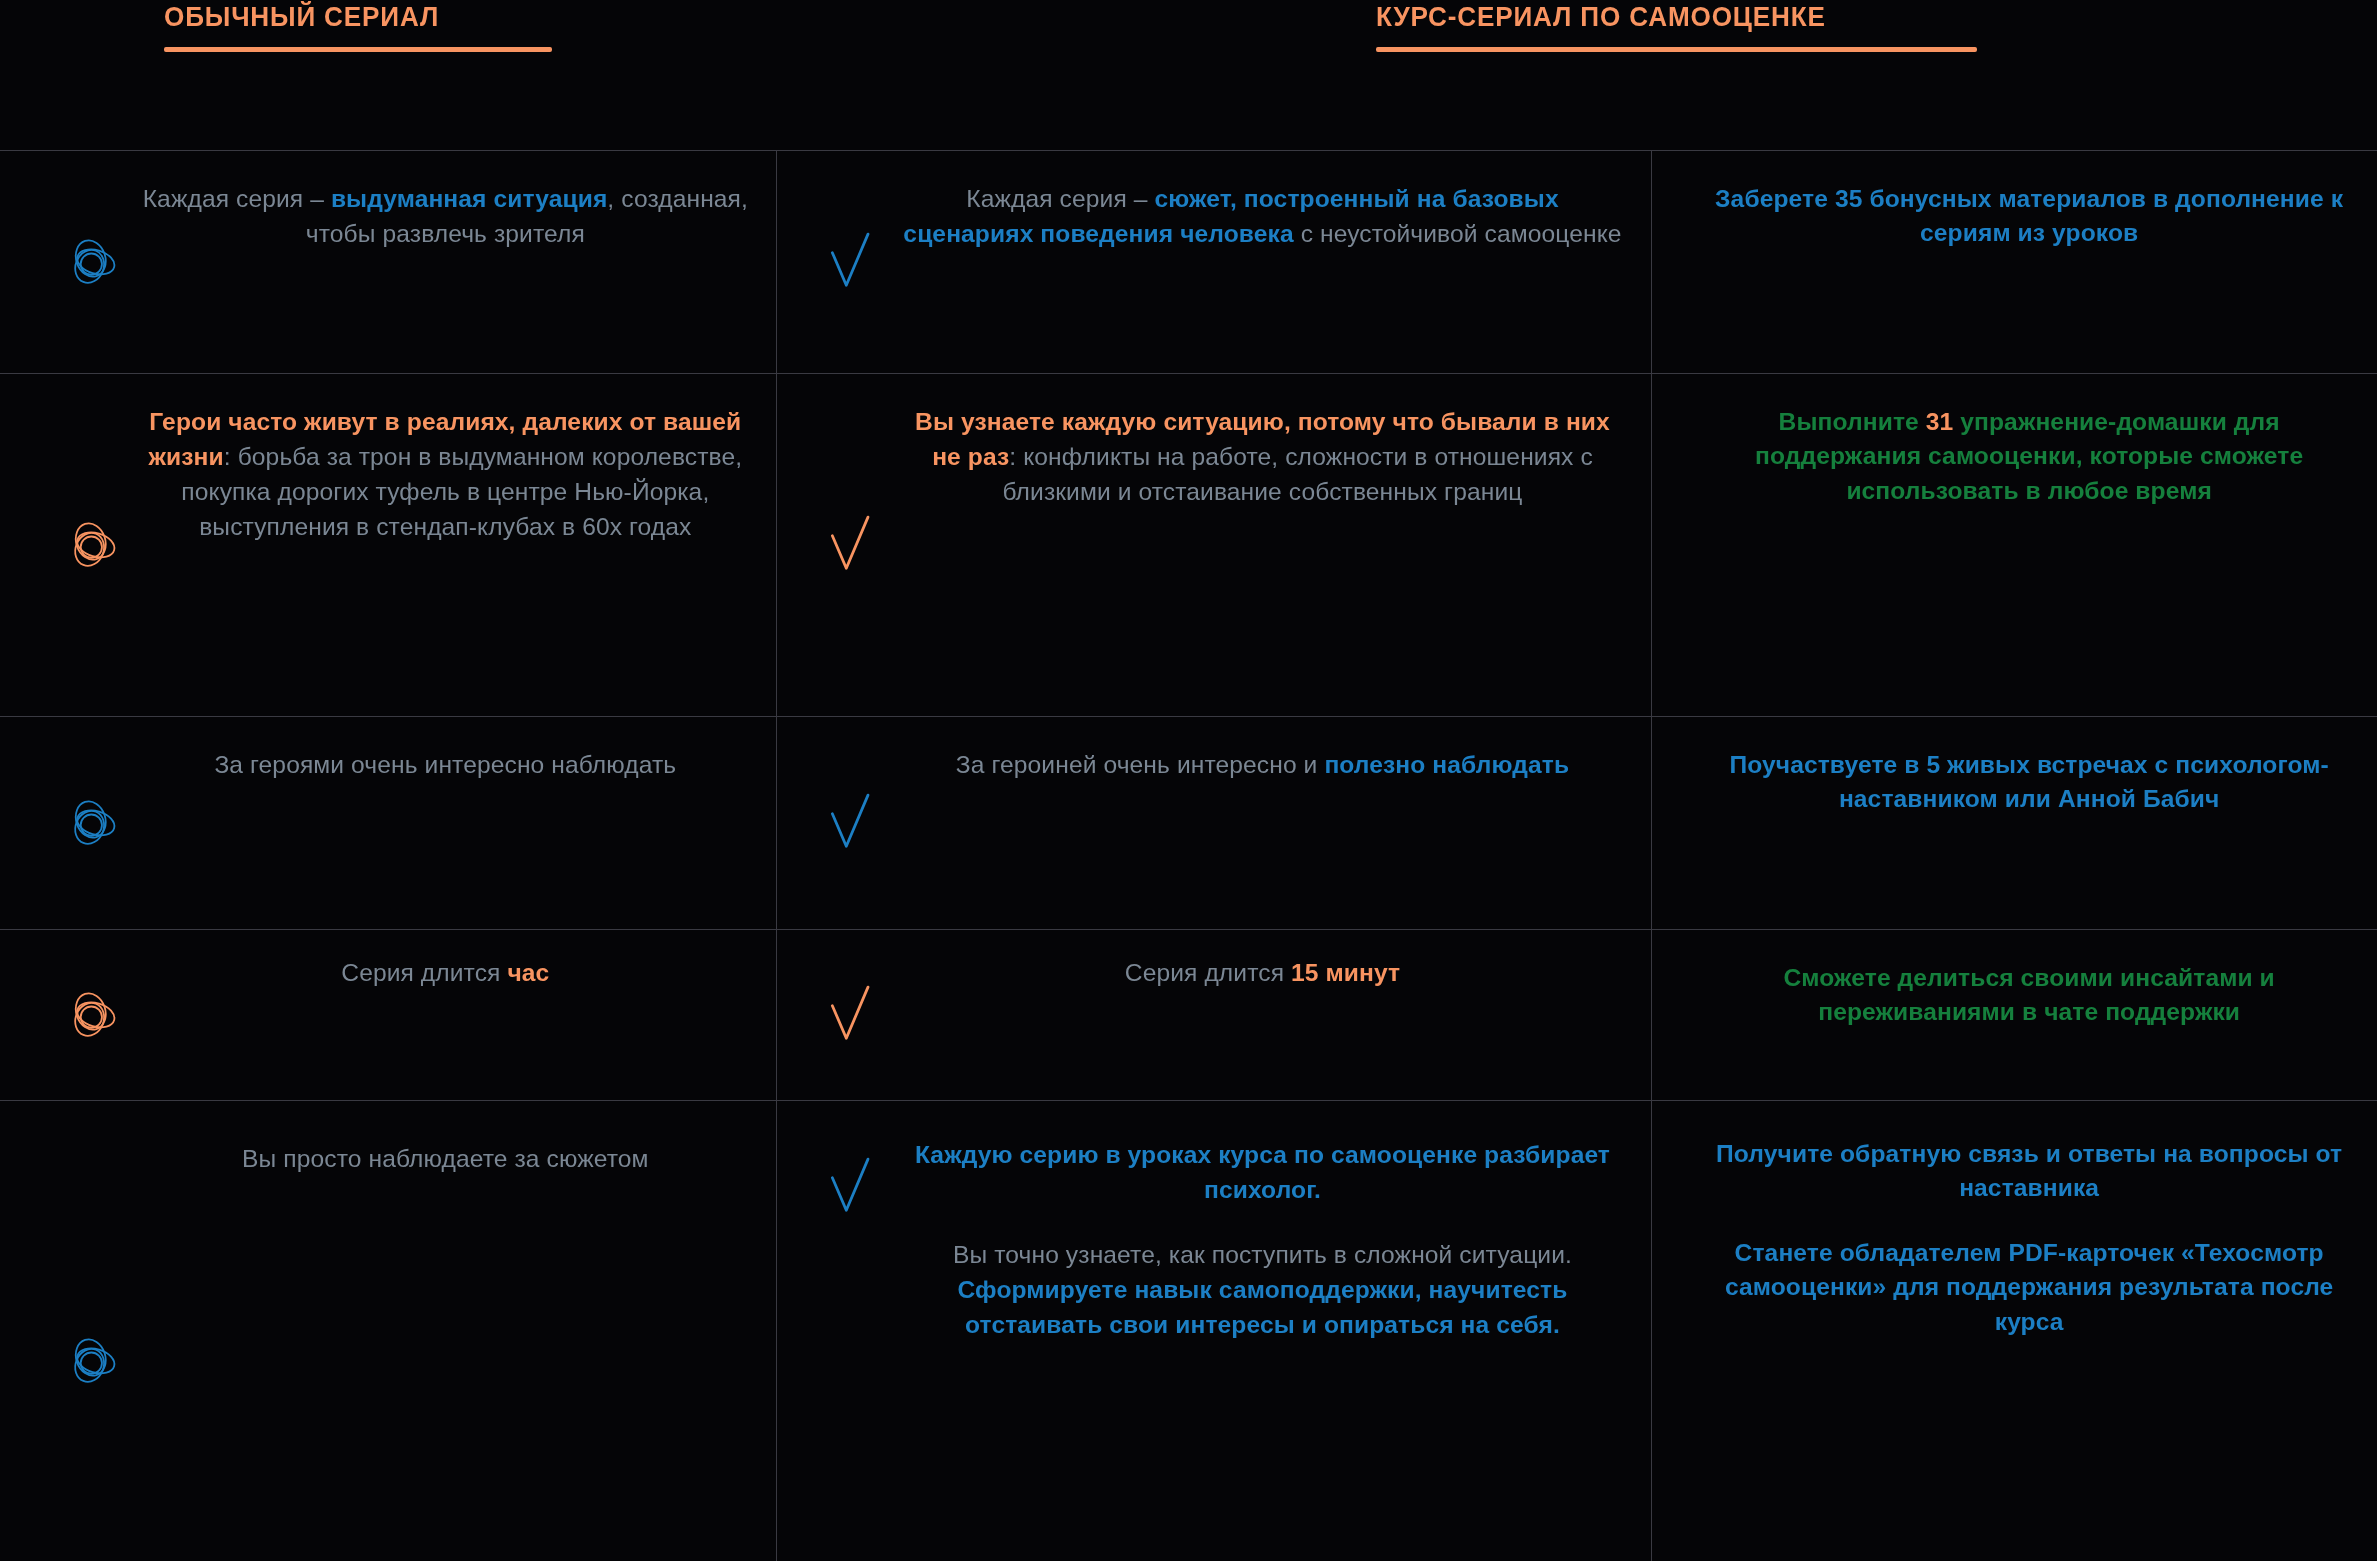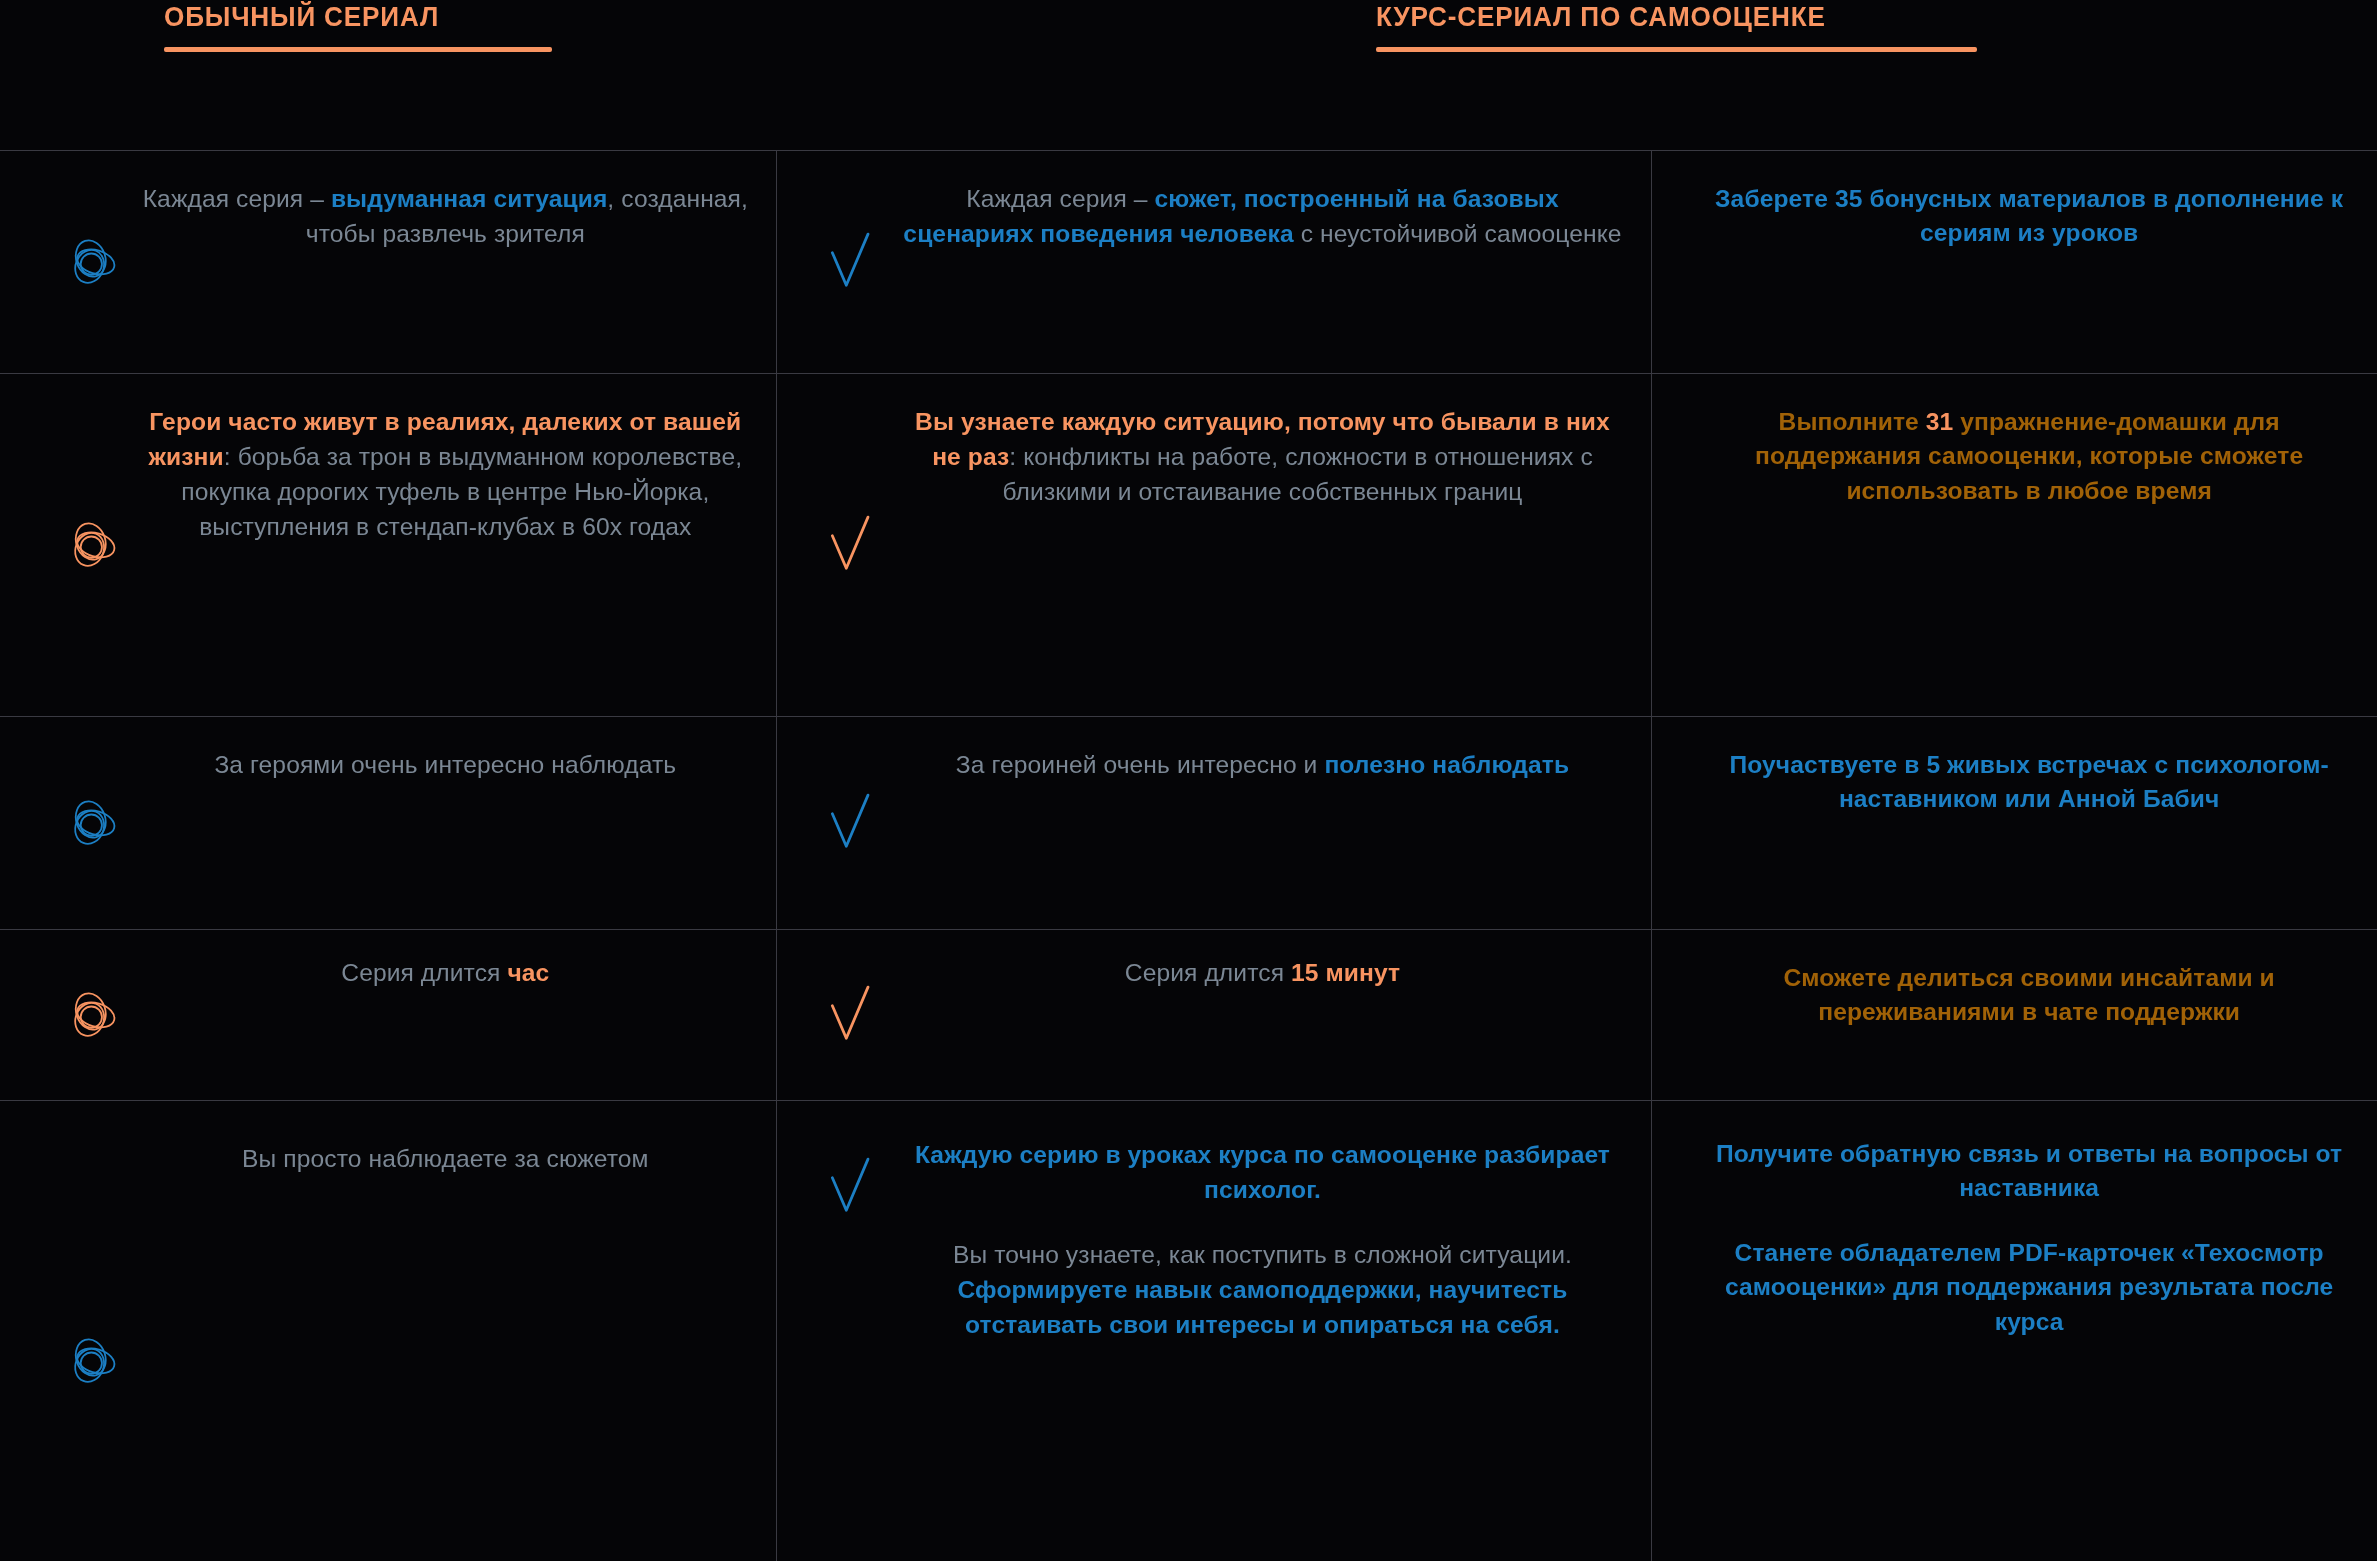--- a/index.html
+++ b/index.html
@@ -106,21 +106,21 @@
     flex:1 1 auto;
     font-size:24.6px;
     line-height:1.42;
     color:#7B8794;
     font-weight:400;
     letter-spacing:0.1px;
   }
   .txt p{ margin:0; }
   .txt p + p{ margin-top:30px; }
   .blue{ color:#1C7FC4; }
-  .orange{ color:#a16207; }
+  .orange{ color:#15803d; }
   .grey{ color:#7B8794; }
   .b-blue{ color:#1C7FC4; font-weight:700; }
   .b-orange{ color:#F89461; font-weight:700; }
 
   .cell.right .txt{ font-weight:700; font-size:24.6px; line-height:1.40; }
 
   
   #row-0{ min-height:223px; }
   #row-1{ min-height:343px; }
   #row-2{ min-height:213px; }

